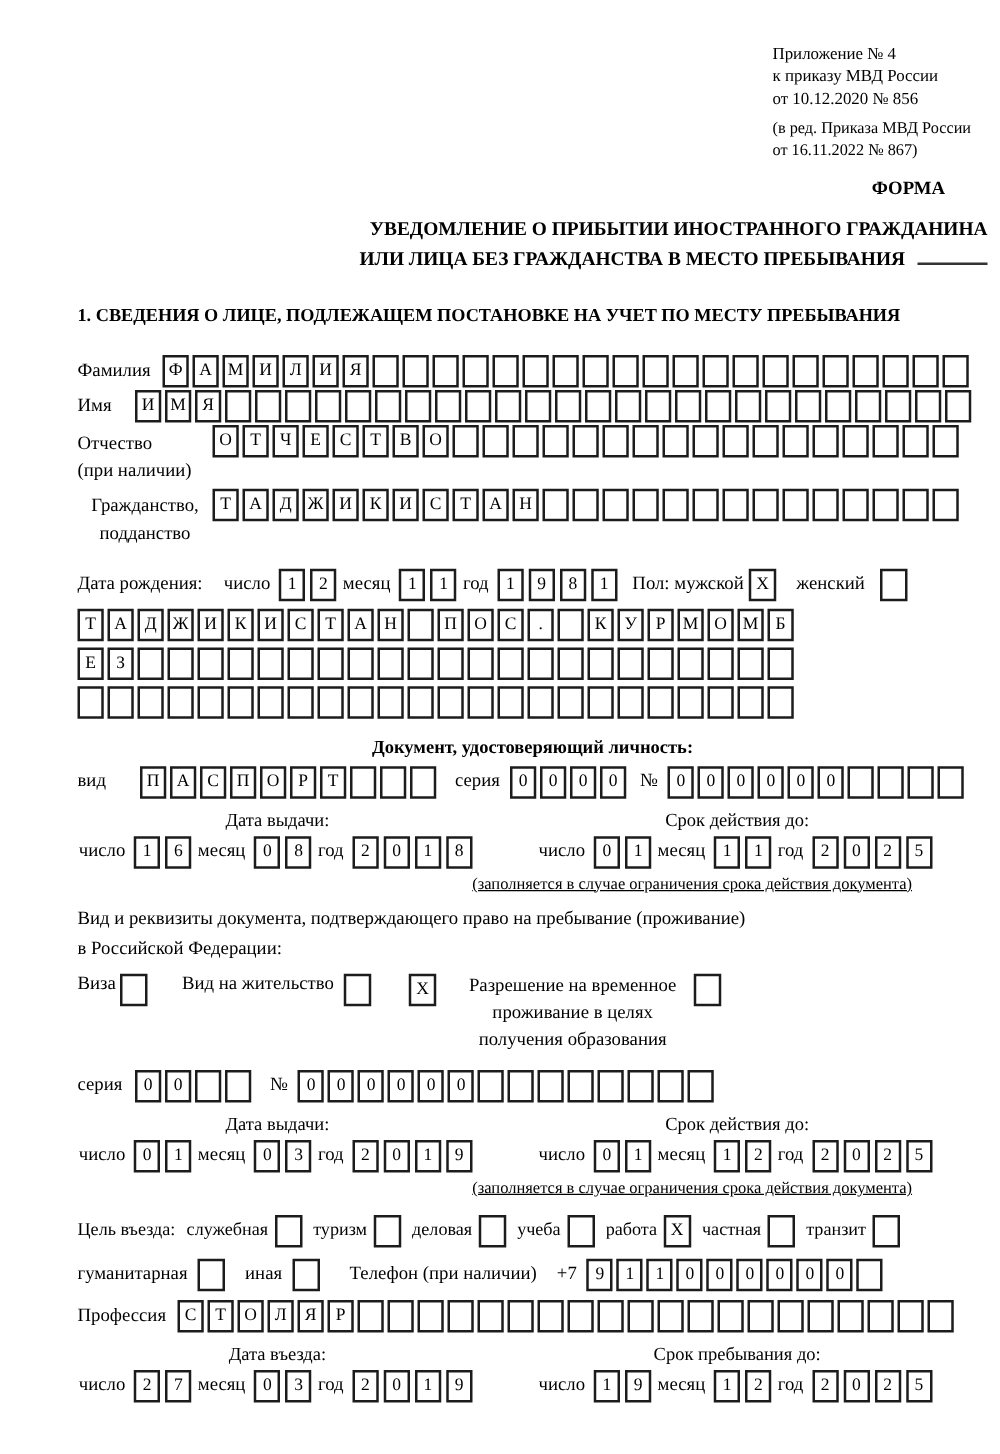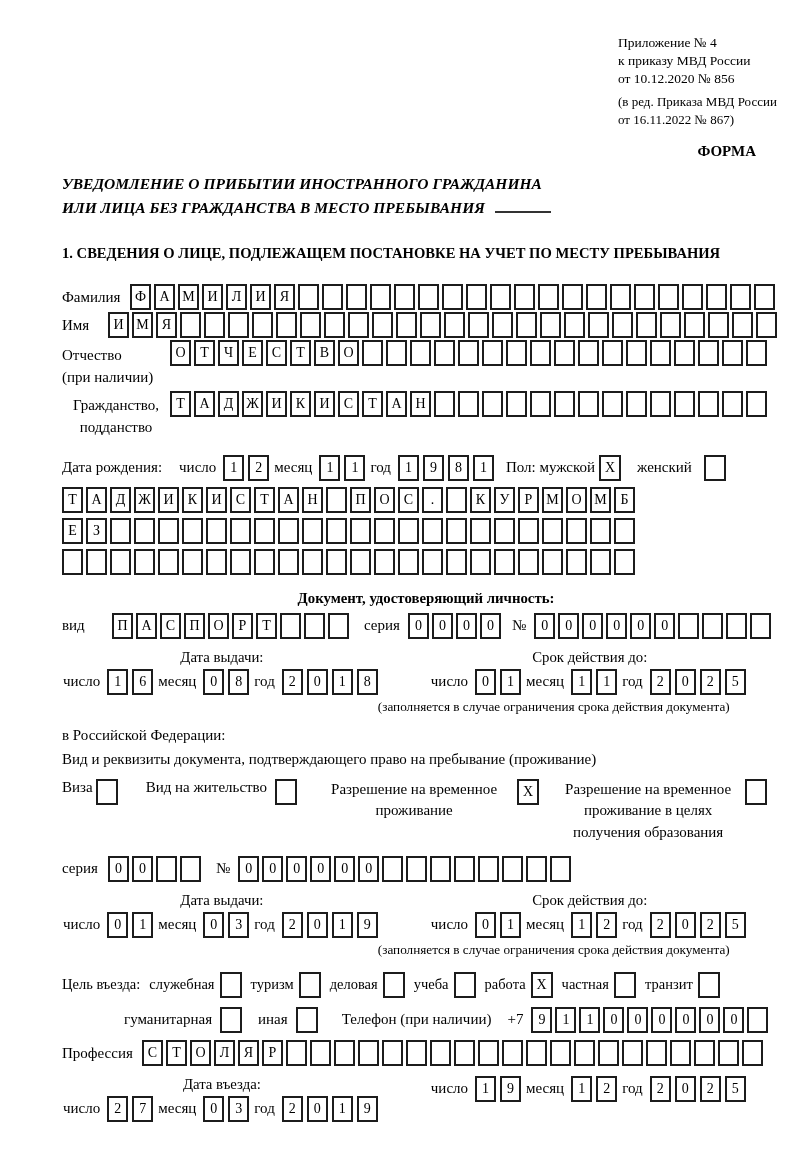--- a/index.html
+++ b/index.html
@@ -5,21 +5,21 @@
   html,body{margin:0;padding:0;}
   body{
     width:800px;height:1163px;overflow:hidden;background:#ffffff;color:#000;
     font-family:"Liberation Serif", serif;font-size:15px;
   }
   .page{padding:34px 10px 0 62px;}
   
   .annex{margin-left:556px;font-size:13.5px;line-height:1.34;}
   .annex-amend{margin-top:5px;font-size:13px;}
   .forma{text-align:right;padding-right:34px;font-weight:bold;font-size:15px;margin-top:15px;}
-  .title{text-align:left;font-weight:bold;font-size:15.5px;line-height:1.55;margin-top:12px;font-style:italic;}
+  .title{text-align:right;font-weight:bold;font-size:15.5px;line-height:1.55;margin-top:12px;}
   .uline{display:inline-block;width:56px;border-bottom:2px solid #333;margin-left:10px;}
   .sec-title{font-weight:bold;font-size:14.6px;margin-top:25px;margin-bottom:22px;}
   
   .frow{display:flex;align-items:flex-start;margin-bottom:2px;white-space:nowrap;}
   .flabel{flex:none;padding-top:5px;}
   .sublabel{font-size:15px;line-height:1.45;}
   .w68{width:68px;} .w46{width:46px;} .w108{width:108px;} .w80{width:80px;}
   .cells{display:flex;flex-wrap:nowrap;}
   .cell{
     flex:none;width:21px;height:26px;box-sizing:border-box;border:2px solid #1c1c1c;
@@ -36,21 +36,21 @@
   .stack .cells{margin-bottom:5px;}
   
   .center-bold{text-align:center;font-weight:bold;font-size:14.8px;margin:10px 0 6px 0;}
   
   .daterow{display:flex;margin-top:10px;}
   .dategroup{white-space:nowrap;}
   .datehead{text-align:center;font-size:14.8px;margin-bottom:3px;}
   .dateline{display:flex;align-items:center;}
   .dateline .cell{margin-right:4px;}
   .dlab{margin:0 7px 0 1px;}
-  .datenote{font-size:13.2px;margin-top:4px;margin-left:-52px;white-space:nowrap;}
+  .datenote{font-size:13.2px;margin-top:4px;margin-left:-52px;white-space:nowrap;text-decoration:underline;}
   .dg-right{margin-left:48px;}
   
   .permitrow{display:flex;align-items:flex-start;margin-top:8px;}
   .p-item{display:flex;align-items:flex-start;}
   .p-text{text-align:center;line-height:1.45;}
   .p-text.wa{width:190px;} .p-text.wb{width:178px;text-align:center;}
   .p-item .checkbox{margin-left:8px;}
   
   .purpose{display:flex;align-items:center;white-space:nowrap;font-size:14.5px;margin-top:14px;}
   .purpose .checkbox{margin-left:5px;}
@@ -400,35 +400,34 @@
             <span class="cell">0</span>
             <span class="cell">2</span>
             <span class="cell">5</span>
           </span>
         </div>
       <div class="datenote">(заполняется в случае ограничения срока действия документа)</div>
     </div>
   </div>
 
   <div style="margin-top:8px;line-height:1.6;">
+    <div>Вид и реквизиты документа, подтверждающего право на пребывание (проживание)</div>
     <div>в Российской Федерации:</div>
-    <div>Вид и реквизиты документа, подтверждающего право на пребывание (проживание)</div>
   </div>
 
   <div class="permitrow">
     <div class="p-item">
       <span>Виза</span>
       <span class="checkbox" style="margin-left:3px"></span>
     </div>
     <div class="p-item" style="margin-left:28px">
       <span>Вид на жительство</span>
       <span class="checkbox gap16"></span>
     </div>
     <div class="p-item" style="margin-left:22px">
-      <span class="p-text wa">Разрешение на временное проживание</span>
       <span class="checkbox">X</span>
     </div>
     <div class="p-item" style="margin-left:20px">
       <span class="p-text wb">Разрешение на временное проживание в целях получения образования</span>
       <span class="checkbox"></span>
     </div>
   </div>
 
   <div class="frow" style="align-items:center;margin-top:12px;">
     <span style="width:46px">серия</span>
@@ -517,21 +516,21 @@
     <span class="checkbox"></span>
     <span class="pgap">работа</span>
     <span class="checkbox">X</span>
     <span class="pgap">частная</span>
     <span class="checkbox"></span>
     <span class="pgap">транзит</span>
     <span class="checkbox"></span>
   </div>
 
   <div class="phone-row">
-    <span style="margin-left:62px">гуманитарная</span>
+    <span style="">гуманитарная</span>
     <span class="checkbox gap8"></span>
     <span class="gap16">иная</span>
     <span class="checkbox gap8"></span>
     <span class="gap24">Телефон (при наличии)</span>
     <span class="gap16">+7</span>
     <span class="cells inl gap8">
         <span class="cell">9</span>
         <span class="cell">1</span>
         <span class="cell">1</span>
         <span class="cell">0</span>
@@ -593,20 +592,21 @@
           <span class="dlab">год</span>
           <span class="cells inl">
             <span class="cell">2</span>
             <span class="cell">0</span>
             <span class="cell">1</span>
             <span class="cell">9</span>
           </span>
         </div>
     </div>
     <div class="dategroup dg-right">
+      <div class="datehead">Срок пребывания до:</div>
       <div class="dateline">
           <span class="dlab">число</span>
           <span class="cells inl">
             <span class="cell">1</span>
             <span class="cell">9</span>
           </span>
           <span class="dlab">месяц</span>
           <span class="cells inl">
             <span class="cell">1</span>
             <span class="cell">2</span>

